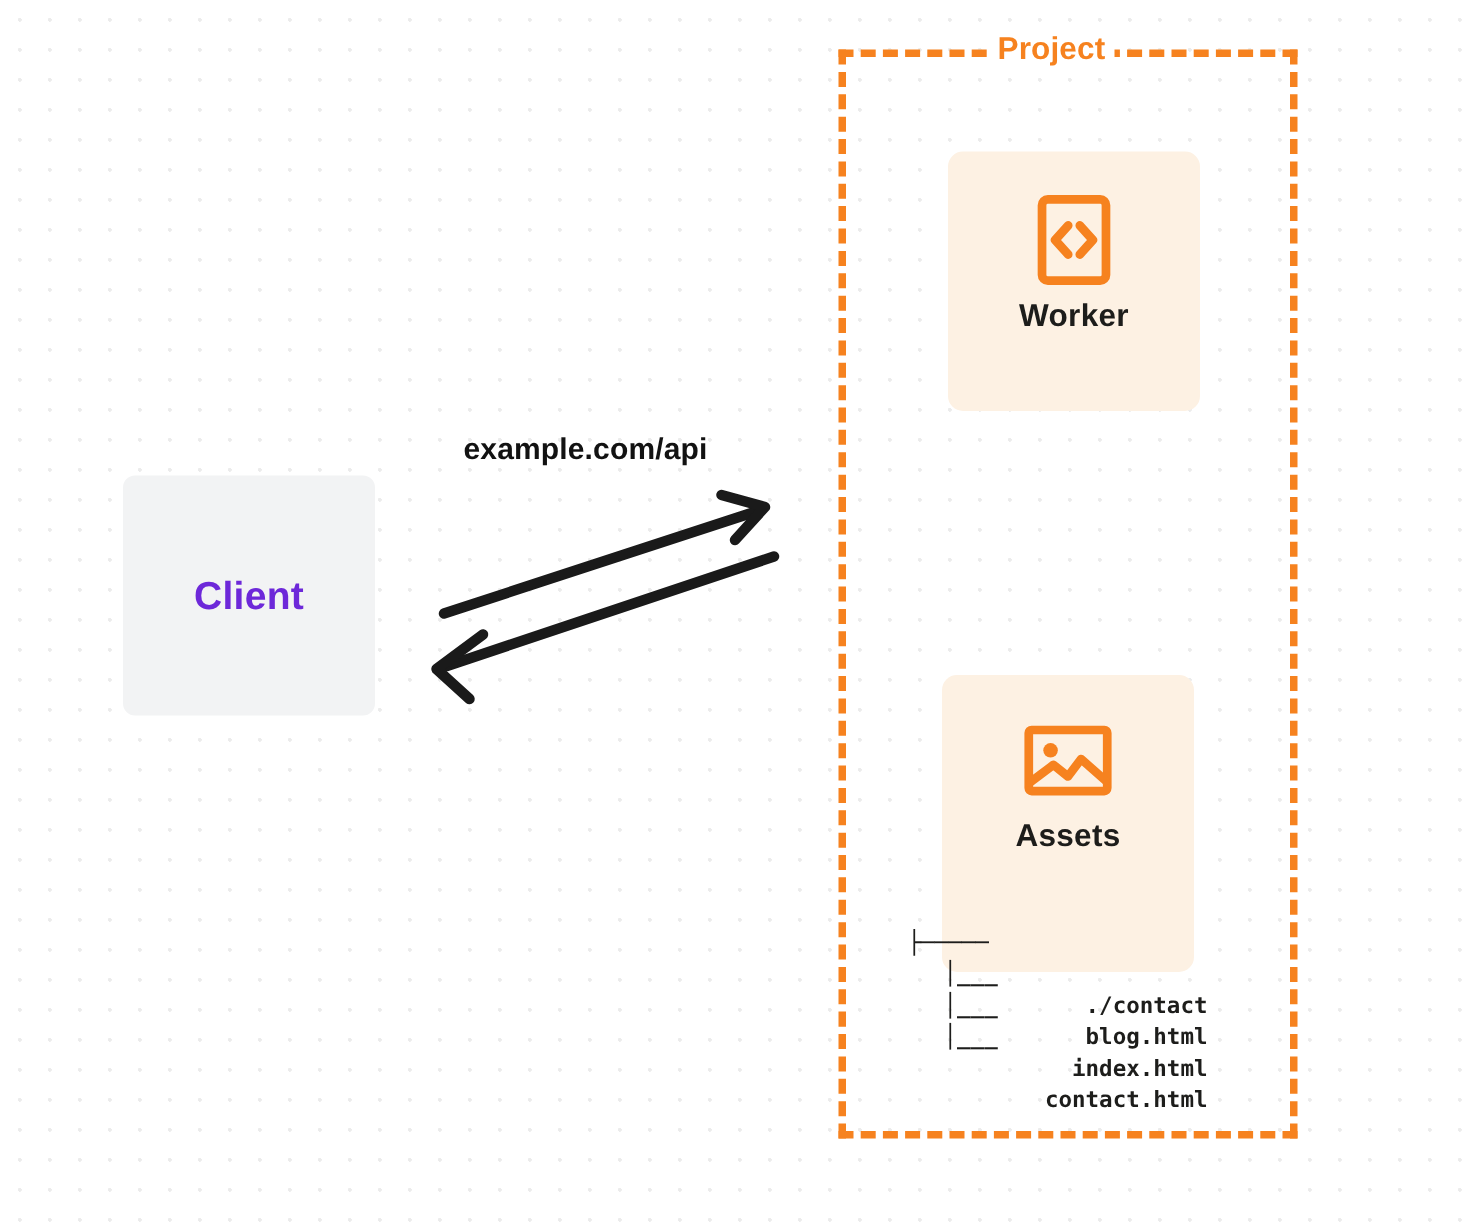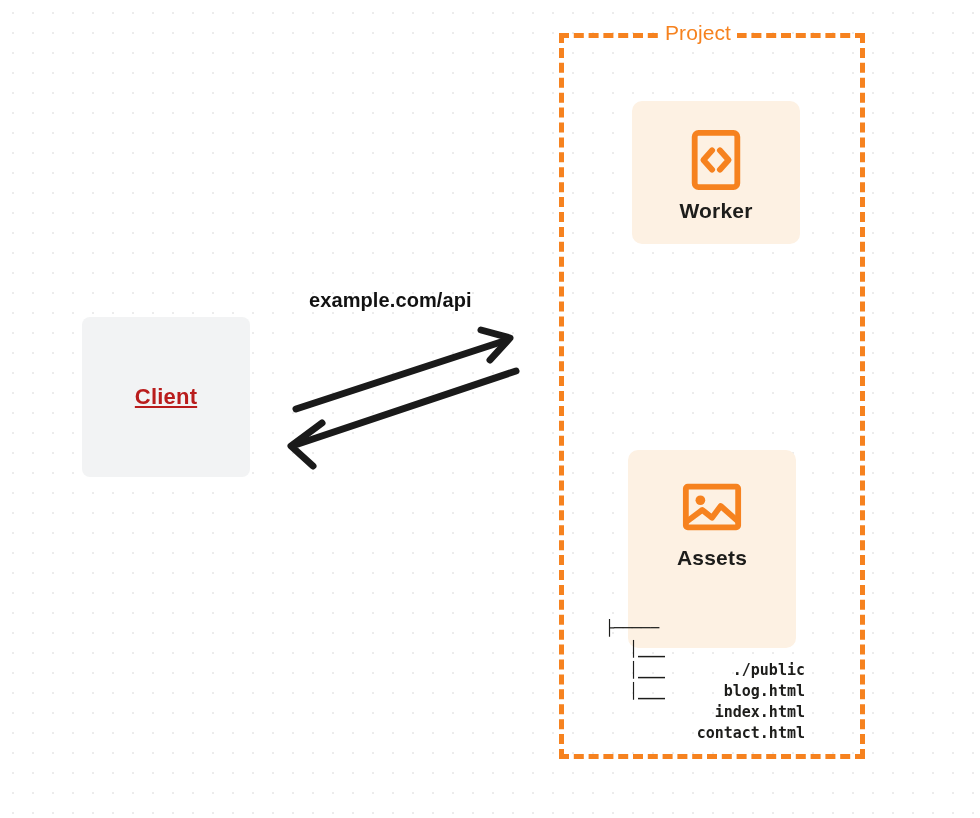--- a/index.html
+++ b/index.html
@@ -34,35 +34,35 @@
   .project-label {
     position: absolute;
     left: 659px;
     top: 20px;
     height: 26px;
     line-height: 26px;
     padding: 0 6px;
     background: #ffffff;
     color: #F6821F;
     font-size: 21px;
-    font-weight: 400;
+    font-weight: 700;
     letter-spacing: .1px;
     white-space: nowrap;
   }
 
   
   .card {
     position: absolute;
     background: #FDF1E3;
     border-radius: 10px;
     display: flex;
     flex-direction: column;
     align-items: center;
   }
-  .card-worker { left: 632px; top: 101px; width: 168px; height: 143px; }
+  .card-worker { left: 632px; top: 101px; width: 168px; height: 173px; }
   .card-assets { left: 628px; top: 450px; width: 168px; height: 198px; }
 
   .card-icon {
     margin-top: 28px;
     width: 62px;
     height: 62px;
     display: block;
   }
   .card-assets .card-icon { margin-top: 26px; }
 
@@ -81,25 +81,24 @@
     top: 317px;
     width: 168px;
     height: 160px;
     background: #F2F3F4;
     border-radius: 8px;
     display: flex;
     align-items: center;
     justify-content: center;
   }
   .client-title {
-    font-size: 22px;
-    font-weight: 700;
-    color: #b91c1c;
+    font-size: 26px;
+    font-weight: 700;
+    color: #6d28d9;
     letter-spacing: .2px;
-    text-decoration: underline;
   }
 
   
   .arrows {
     position: absolute;
     left: 0;
     top: 0;
     width: 980px;
     height: 818px;
     pointer-events: none;
@@ -168,21 +167,21 @@
       <rect x="5" y="11" width="54" height="42" rx="2" ry="2" fill="none" stroke="#F6821F" stroke-width="6"></rect>
       <circle cx="20" cy="25" r="5" fill="#F6821F"></circle>
       <path d="M6 47 L22 35 L32 43 L41 31 L58 46" fill="none" stroke="#F6821F" stroke-width="6" stroke-linecap="round" stroke-linejoin="round"></path>
     </svg>
     <div class="card-title">Assets</div>
   </div>
 
   <div class="tree">
     <div class="tree-row tree-row-0">
       <span class="tree-glyph">├─────</span>
-      <span class="tree-name">./public</span>
+      <span class="tree-name">./contact</span>
     </div>
     <div class="tree-row tree-row-1">
       <span class="tree-glyph">│___</span>
       <span class="tree-name">blog.html</span>
     </div>
     <div class="tree-row tree-row-2">
       <span class="tree-glyph">│___</span>
       <span class="tree-name">index.html</span>
     </div>
     <div class="tree-row tree-row-3">

